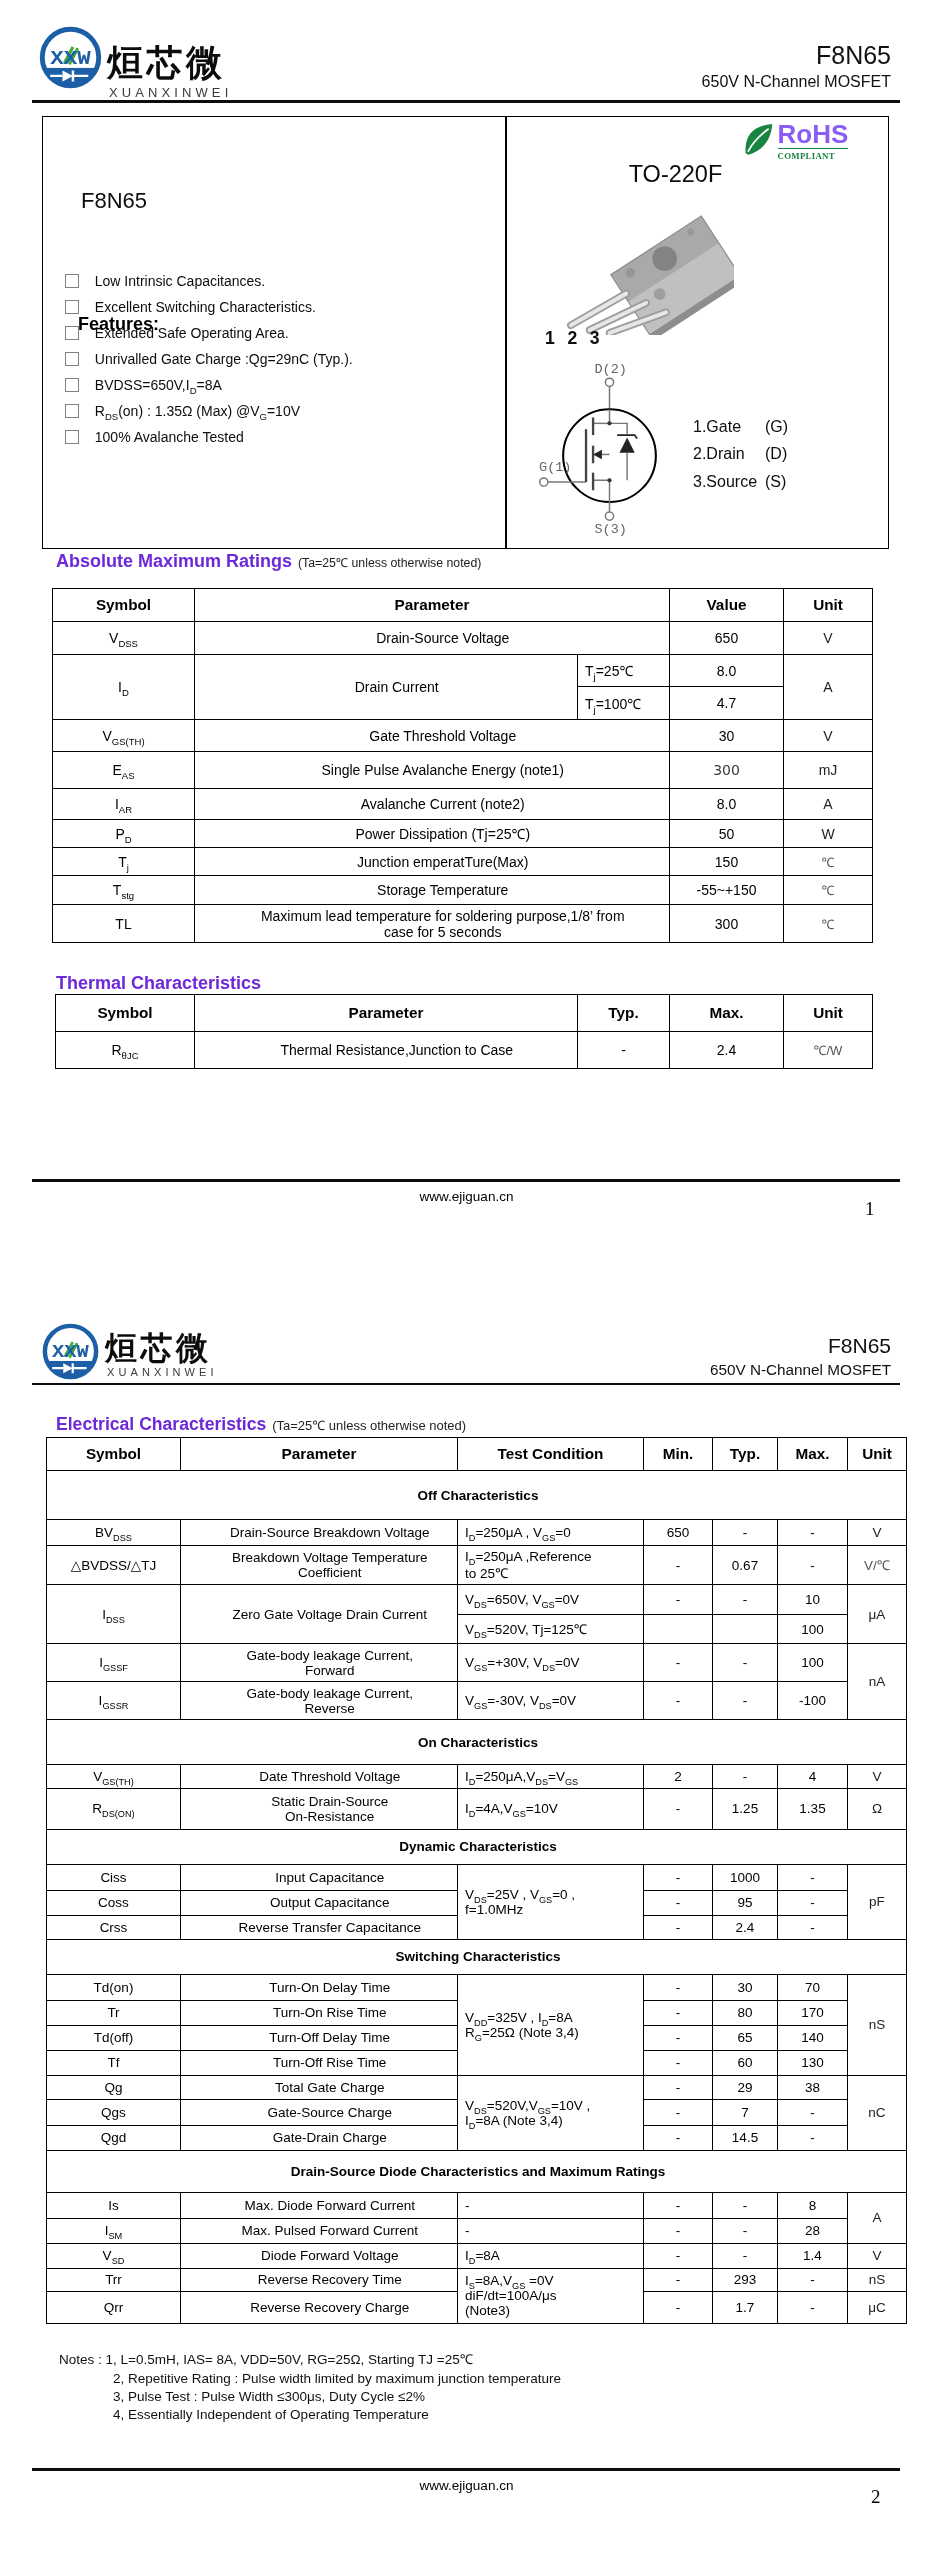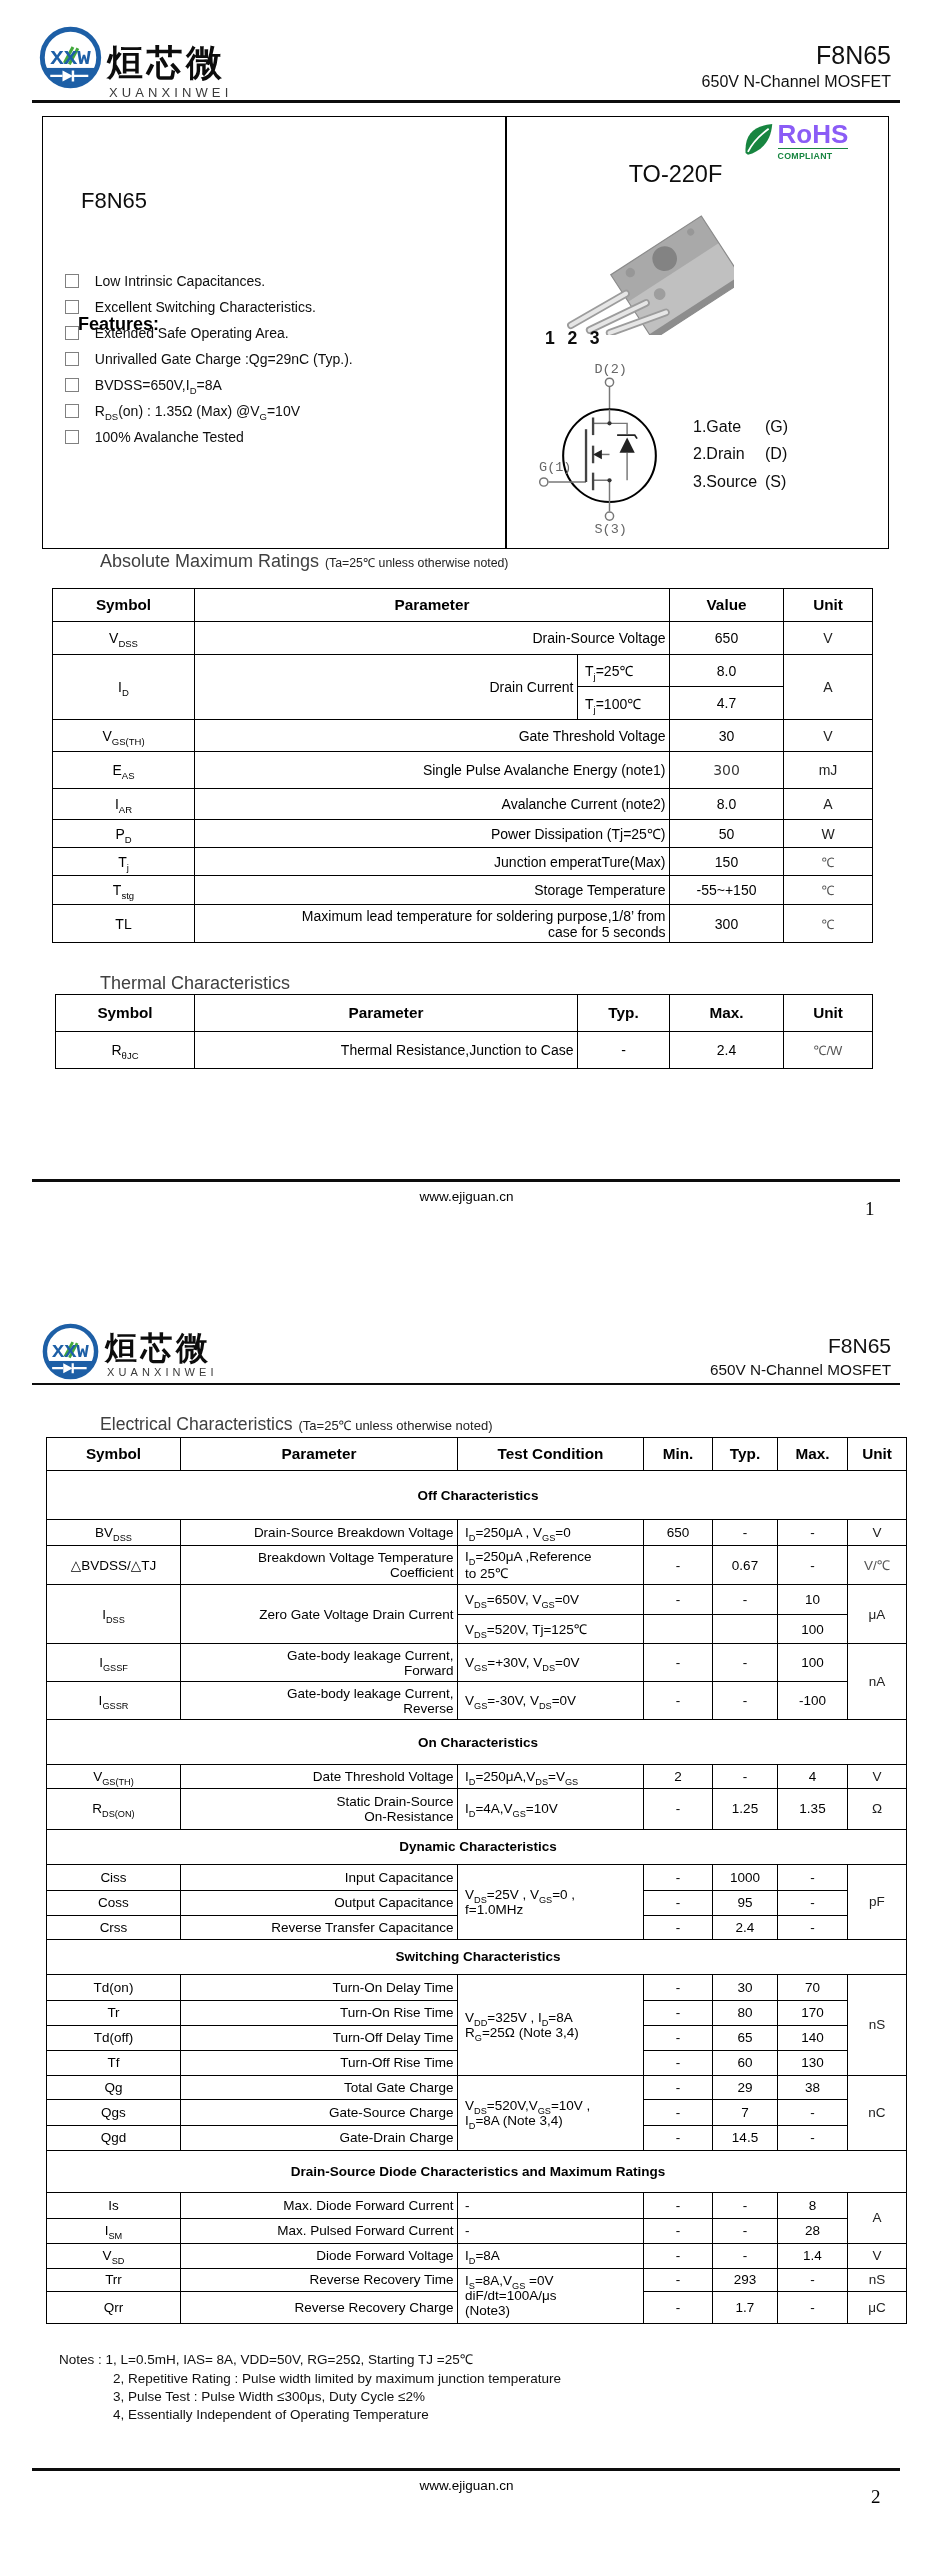--- a/index.html
+++ b/index.html
@@ -17,32 +17,32 @@
   .part-sub{font-weight:400;color:#111;text-align:right;}
   
   .panel{position:absolute;border:1.8px solid #000;background:#fff;}
   .panel-divider{position:absolute;width:1.8px;background:#000;}
   .feat-item{display:flex;align-items:flex-start;margin-bottom:10px;}
   .feat-box{width:11.8px;height:11.8px;border:1.2px solid #808080;margin-right:16px;margin-top:1.2px;flex:none;}
   .feat-text{font-size:14px;color:#0d0d0d;}
   .rohs{display:flex;align-items:flex-start;}
   .rohs-txt{margin-left:3.5px;}
   .rohs-t1{font-size:26px;font-weight:bold;color:#8b5cf6;line-height:0.95;}
-  .rohs-t2{font-size:8.8px;font-weight:bold;color:#178540;border-top:1.8px solid #178540;margin-top:1.8px;padding-top:1.8px;letter-spacing:0.3px;}
+  .rohs-t2{font-size:8.8px;font-weight:bold;color:#178540;border-top:1.8px solid #178540;margin-top:1.8px;padding-top:1.8px;letter-spacing:0.3px;font-family:Liberation Serif, serif;}
   .pin-num{font-size:17.6px;font-weight:bold;color:#0d0d0d;display:inline-block;}
   .pinlist-row{margin-bottom:9.4px;font-size:16px;color:#0d0d0d;}
   .pinlist-name{display:inline-block;width:72px;}
   
-  .sec-title{font-size:18px;font-weight:normal;color:#404040;margin-left:44px;}
+  .sec-title{font-size:18px;font-weight:bold;color:#6d28d9;}
   .sec-note{font-size:12.3px;font-weight:400;color:#222;margin-left:5.9px;}
   
   table.t{border-collapse:collapse;table-layout:fixed;position:absolute;background:#fff;}
   table.t td{border:1.8px solid #000;font-size:14px;color:#000;text-align:center;vertical-align:middle;padding:0.6px 3.5px;overflow:hidden;white-space:pre-line;}
   table.t td.hd{font-weight:bold;font-size:15.3px;white-space:nowrap;}
-  table.t td.p{text-align:right;padding-left:25px;}
+  table.t td.p{text-align:center;padding-left:25px;}
   table.t td.cond{text-align:left;padding-left:7px;}
   table.t td.sec{text-align:center;font-weight:bold;font-size:14.7px;padding-left:6.5px;}
   table.t td.unit{color:#222;}
   table.t td.deg{color:#555;font-size:13px;}
   table.t td.muted{color:#383838;font-family:"DejaVu Sans",sans-serif;}
   #ec td{font-size:13.5px;}
   #ec td.hd{font-size:15.3px;}
   sub{font-size:68%;line-height:0;}
   
   .note-line{font-size:13.5px;color:#101010;margin-bottom:2.9px;}

